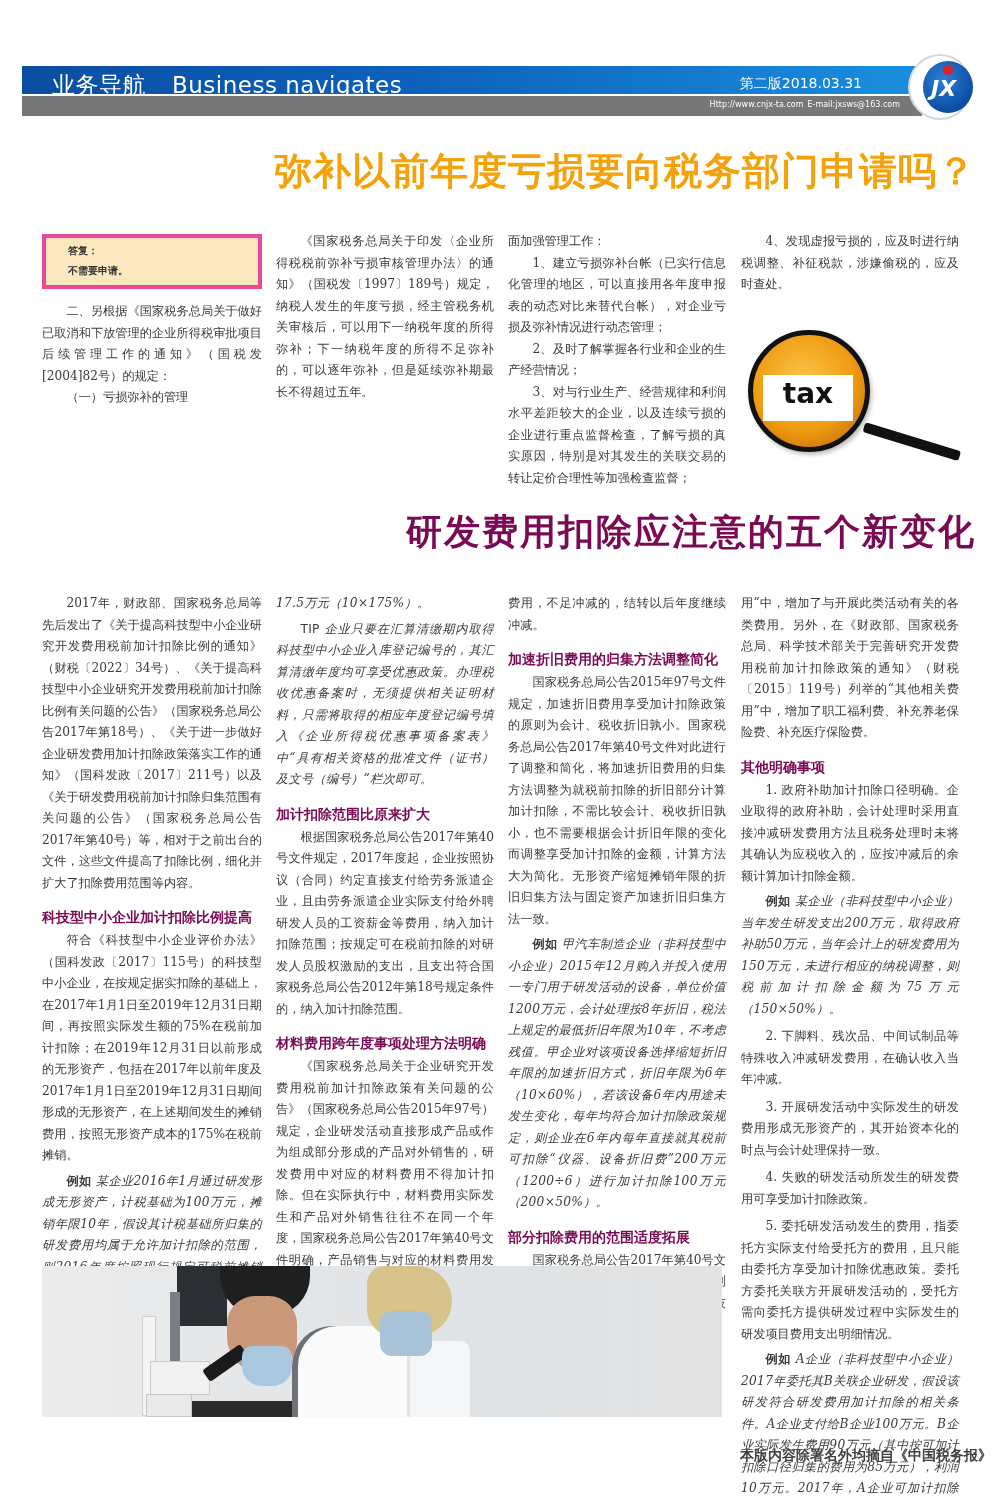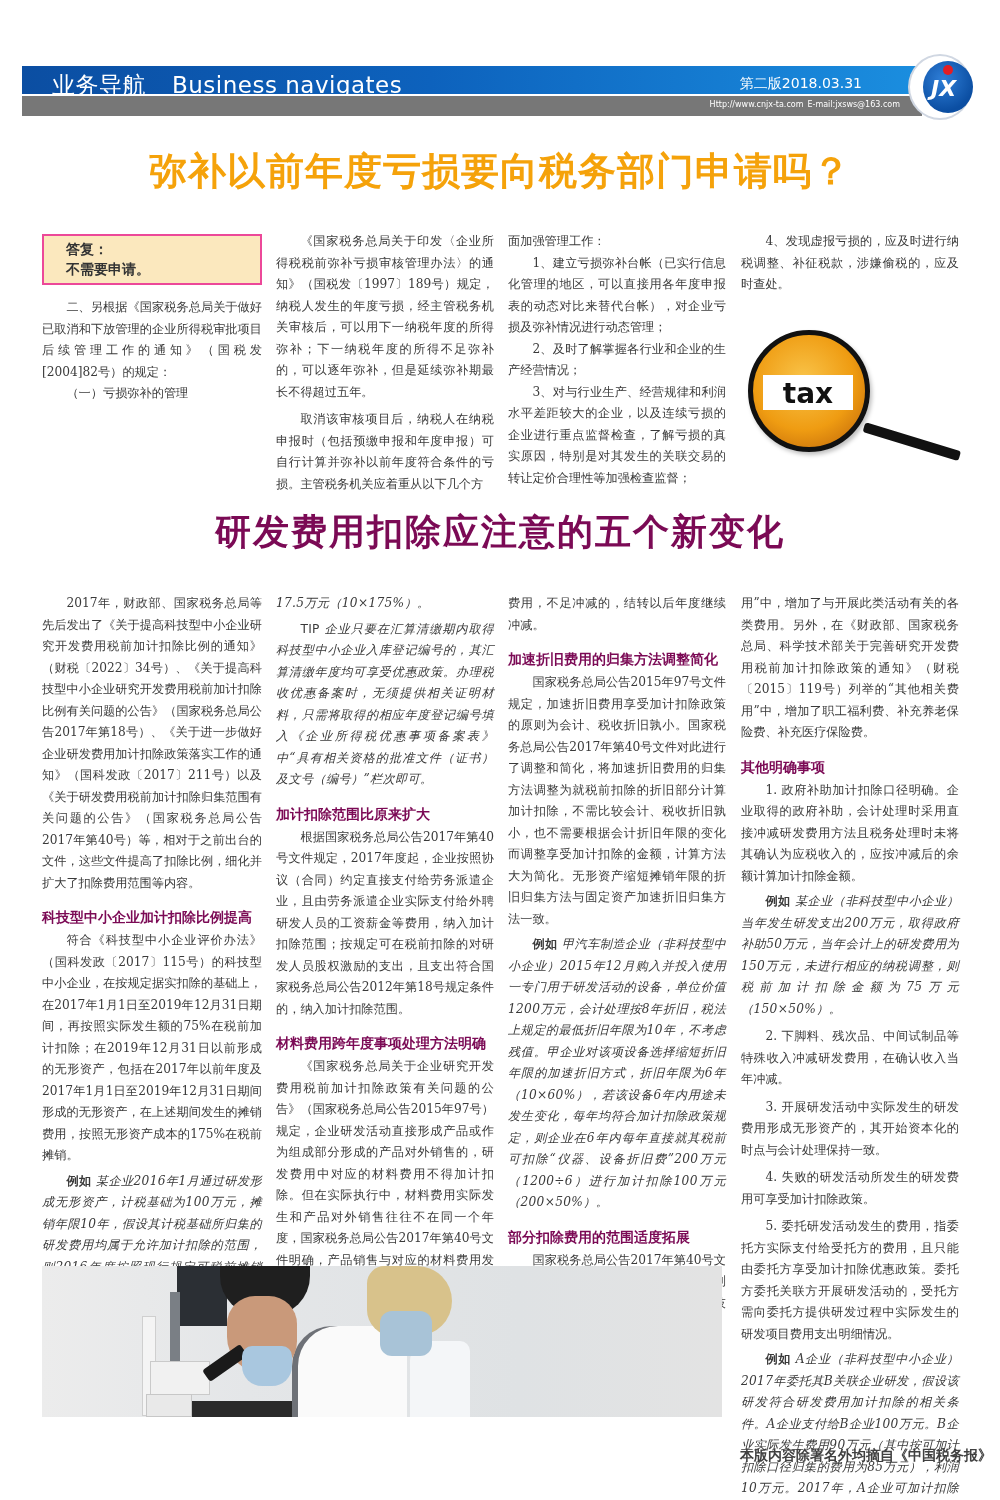--- a/index.html
+++ b/index.html
@@ -39,48 +39,48 @@
     position: absolute; left: 13px; top: 5px; width: 50px; height: 52px; border-radius: 50%;
     background: radial-gradient(circle at 40% 35%, #2f7fd8, #0b4ea2 70%);
   }
   .logo-dot { position: absolute; left: 20px; top: 4px; width: 10px; height: 10px; border-radius: 50%; background: #e31e24; }
   .logo-text {
     position: absolute; left: 8px; top: 15px; color: #ffffff;
     font-family: "DejaVu Sans", "Liberation Sans", sans-serif; font-weight: bold; font-style: italic; font-size: 22px;
   }
 
   
-  .headline { position: absolute; left: 12px; width: 976px; text-align: center; font-family: "DejaVu Serif", "Liberation Serif", serif; font-weight: bold; }
+  .headline { position: absolute; left: 0; width: 976px; text-align: right; font-family: "DejaVu Serif", "Liberation Serif", serif; font-weight: bold; }
   .headline-1 { top: 146px; color: #f5a20a; font-size: 38px; letter-spacing: 1px; }
   .headline-2 { top: 508px; color: #7b0a55; font-size: 36px; letter-spacing: 2px; font-family: "DejaVu Sans", "Liberation Sans", sans-serif; }
 
   
   .col { position: absolute; font-size: 12.2px; line-height: 21.5px; color: #3a3a3a; text-align: justify; }
   .col p { text-indent: 2em; }
   .col p.noindent { text-indent: 0; }
   .col .sub { font-weight: bold; color: #7b0a55; font-size: 14px; line-height: 22px; margin-top: 12px; margin-bottom: 2px; text-indent: 0; font-family: "DejaVu Sans", "Liberation Sans", sans-serif; }
   .col .example { font-family: "DejaVu Serif", "Liberation Serif", serif; font-style: italic; letter-spacing: 0.3px; margin-top: 4px; }
   .col .example b { font-style: normal; }
   .col .gap { margin-top: 6px; }
 
   .answer-box {
-    background: #fbe8be; border: 2px solid #ec4899; padding: 3px 0 4px 22px; margin-bottom: 12px;
-    font-weight: bold; color: #333333; font-size: 14px; line-height: 20px;
+    background: #fbe8be; border: 4px solid #ec4899; padding: 3px 0 4px 22px; margin-bottom: 12px;
+    font-weight: bold; color: #333333; font-size: 10px; line-height: 20px;
   }
 
   
   .tax-img { position: absolute; left: 742px; top: 318px; width: 230px; height: 150px; }
   .lens {
     position: absolute; left: 6px; top: 12px; width: 122px; height: 122px; border-radius: 50%;
     border: 5px solid #111111;
     background: radial-gradient(circle at 45% 40%, #f9c44a 0%, #ef9c12 55%, #b85e08 100%);
     overflow: hidden; box-shadow: 2px 3px 4px rgba(0,0,0,0.25);
   }
   .lens-label {
-    position: absolute; left: 10px; top: 40px; width: 90px; height: 35px; background: #ffffff;
+    position: absolute; left: 10px; top: 40px; width: 90px; height: 46px; background: #ffffff;
     color: #111111; font-family: "DejaVu Sans", "Liberation Sans", sans-serif; font-weight: bold; font-size: 28px;
     text-align: center; line-height: 38px;
   }
   .handle {
     position: absolute; left: 122px; top: 104px; width: 100px; height: 10px; background: #111111;
     transform: rotate(17deg); transform-origin: left center; border-radius: 3px;
   }
 
   
   .lab-photo {
@@ -137,21 +137,20 @@
   <div class="answer-box">
     <div>答复：</div>
     <div>不需要申请。</div>
   </div>
   <p>二、另根据《国家税务总局关于做好已取消和下放管理的企业所得税审批项目后续管理工作的通知》（国税发[2004]82号）的规定：</p>
   <p>（一）亏损弥补的管理</p>
 </div>
 
 <div class="col" style="left:276px; top:231px; width:218px;">
   <p>《国家税务总局关于印发〈企业所得税税前弥补亏损审核管理办法〉的通知》（国税发〔1997〕189号）规定，纳税人发生的年度亏损，经主管税务机关审核后，可以用下一纳税年度的所得弥补；下一纳税年度的所得不足弥补的，可以逐年弥补，但是延续弥补期最长不得超过五年。</p>
-  <p class="gap">取消该审核项目后，纳税人在纳税申报时（包括预缴申报和年度申报）可自行计算并弥补以前年度符合条件的亏损。主管税务机关应着重从以下几个方</p>
 </div>
 
 <div class="col" style="left:508px; top:231px; width:218px;">
   <p class="noindent">面加强管理工作：</p>
   <p>1、建立亏损弥补台帐（已实行信息化管理的地区，可以直接用各年度申报表的动态对比来替代台帐），对企业亏损及弥补情况进行动态管理；</p>
   <p>2、及时了解掌握各行业和企业的生产经营情况；</p>
   <p>3、对与行业生产、经营规律和利润水平差距较大的企业，以及连续亏损的企业进行重点监督检查，了解亏损的真实原因，特别是对其发生的关联交易的转让定价合理性等加强检查监督；</p>
 </div>
 
 <div class="col" style="left:741px; top:231px; width:218px;">

